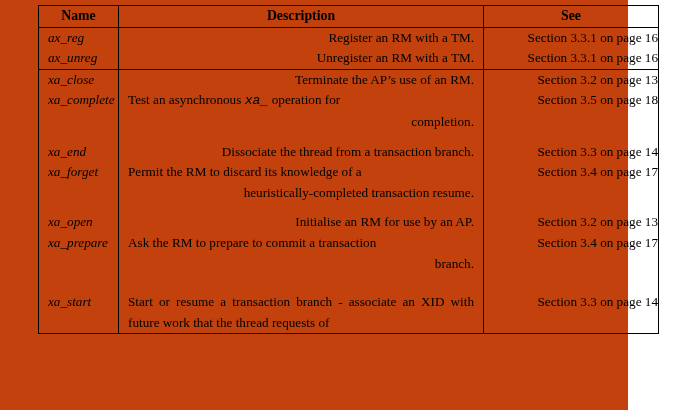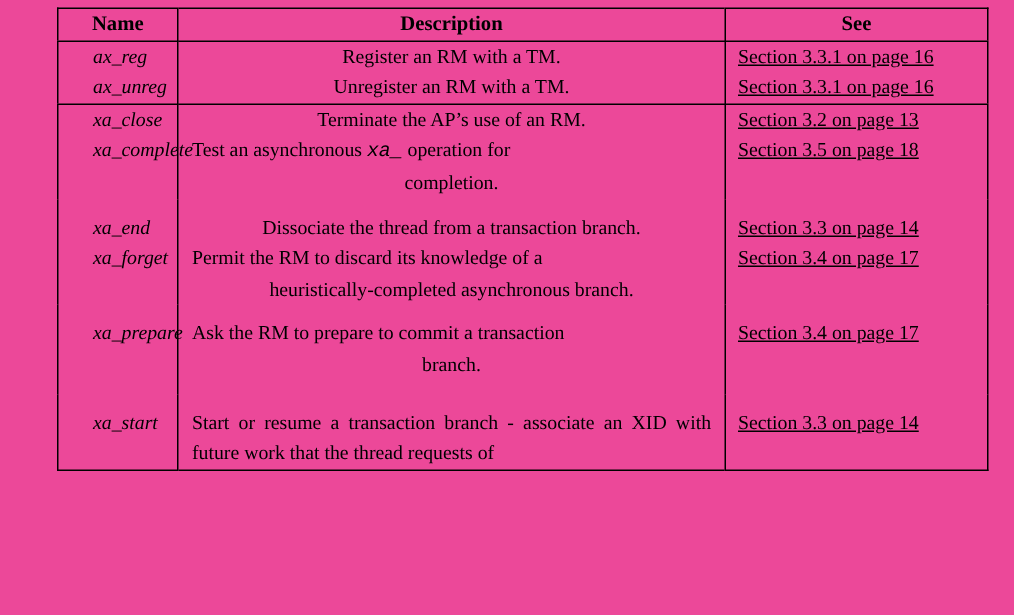--- a/index.html
+++ b/index.html
@@ -10,23 +10,23 @@
   body {
     width: 676px;
     height: 410px;
     overflow: hidden;
     font-family: "Liberation Serif", "DejaVu Serif", serif;
     color: #000000;
   }
 
   #page {
     position: relative;
-    width: 676px;
+    width: 628px;
     height: 410px;
-    background: #ec4899;
+    background: #c2410c;
   }
 
   table.xa-table {
     position: absolute;
     left: 38px;
     top: 5px;
     width: 620px;
     border-collapse: collapse;
     table-layout: fixed;
     font-size: 13.2px;
@@ -68,43 +68,42 @@
   }
 
   
   tbody td {
     padding: 0 7px 0 8px;
   }
   tbody td.c-name {
     font-style: italic;
     text-align: left;
     white-space: nowrap;
-    padding-left: 23px;
+    padding-left: 9px;
   }
   tbody td.c-desc {
     text-align: justify;
     text-justify: inter-word;
     padding-left: 9px;
     padding-right: 9px;
   }
   tbody td.c-see {
-    text-align: left;
+    text-align: right;
     white-space: nowrap;
     padding-left: 8px;
-    text-decoration: underline;
   }
 
   
   tbody tr.group-end > td {
     border-bottom: 1.2px solid #000;
   }
 
   
   .para { margin: 0; }
-  .para .lastline { display: block; text-align: center; }
+  .para .lastline { display: block; text-align: right; }
 
   
   tbody tr.spacer td { height: 9px; line-height: 9px; font-size: 1px; }
 
   .ital { font-style: italic; font-family: Liberation Mono, monospace; }
 </style>
 </head>
 <body>
 
 <div id="page">
@@ -181,31 +180,40 @@
             </p>
         </td>
         <td class="c-see">Section 3.3 on page 14</td>
       </tr>
 
       <tr>
         <td class="c-name">xa_forget</td>
         <td class="c-desc">
           <p class="para">
             <span>Permit the RM to discard its knowledge of a</span>
-            <span class="lastline">heuristically-completed asynchronous branch.</span>
+            <span class="lastline">heuristically-completed transaction resume.</span>
           </p>
         </td>
         <td class="c-see">Section 3.4 on page 17</td>
       </tr>
       <tr class="spacer">
         <td></td>
           <td></td>
           <td></td>
       </tr>
 
+      <tr>
+        <td class="c-name">xa_open</td>
+        <td class="c-desc">
+          <p class="para">
+              <span class="lastline">Initialise an RM for use by an AP.</span>
+            </p>
+        </td>
+        <td class="c-see">Section 3.2 on page 13</td>
+      </tr>
 
       <tr>
         <td class="c-name">xa_prepare</td>
         <td class="c-desc">
           <p class="para">
             <span>Ask the RM to prepare to commit a transaction</span>
             <span class="lastline">branch.</span>
           </p>
         </td>
         <td class="c-see">Section 3.4 on page 17</td>

